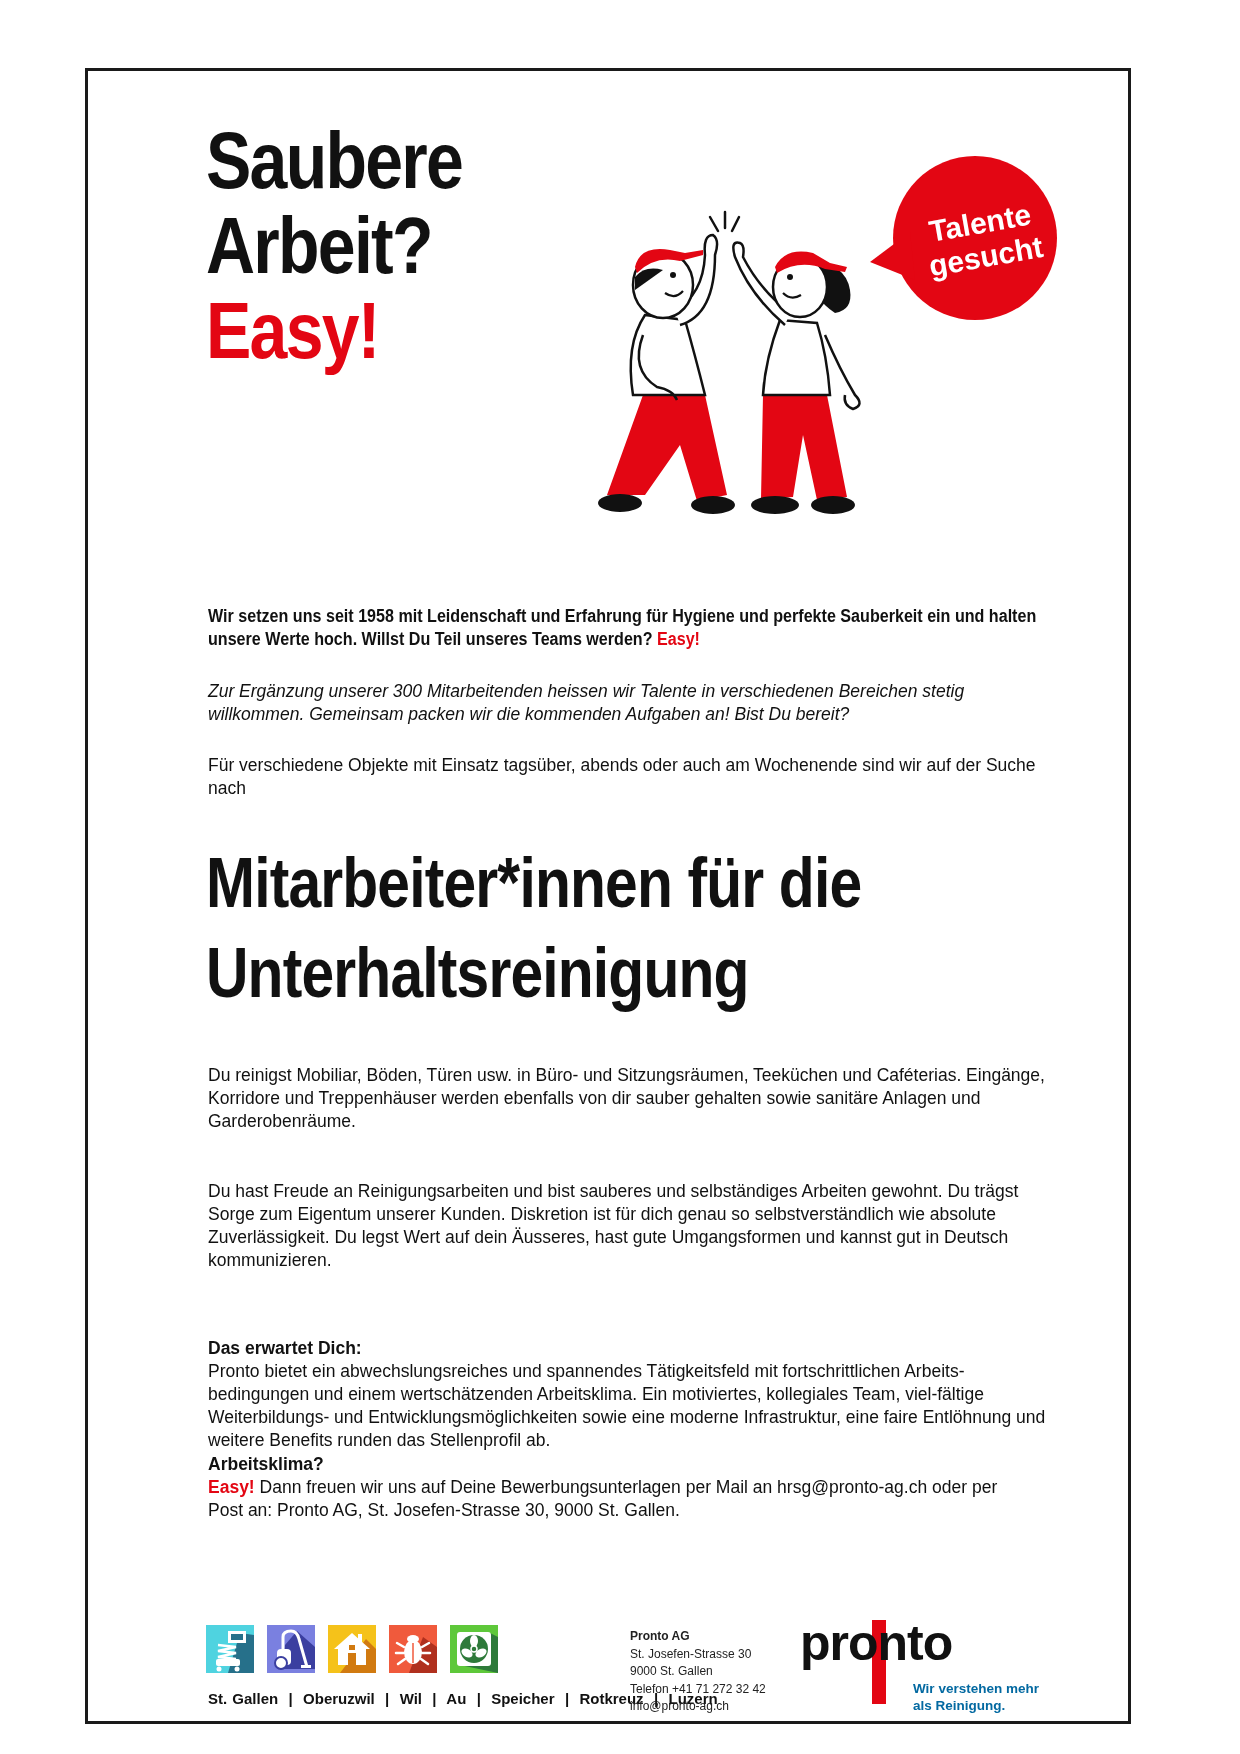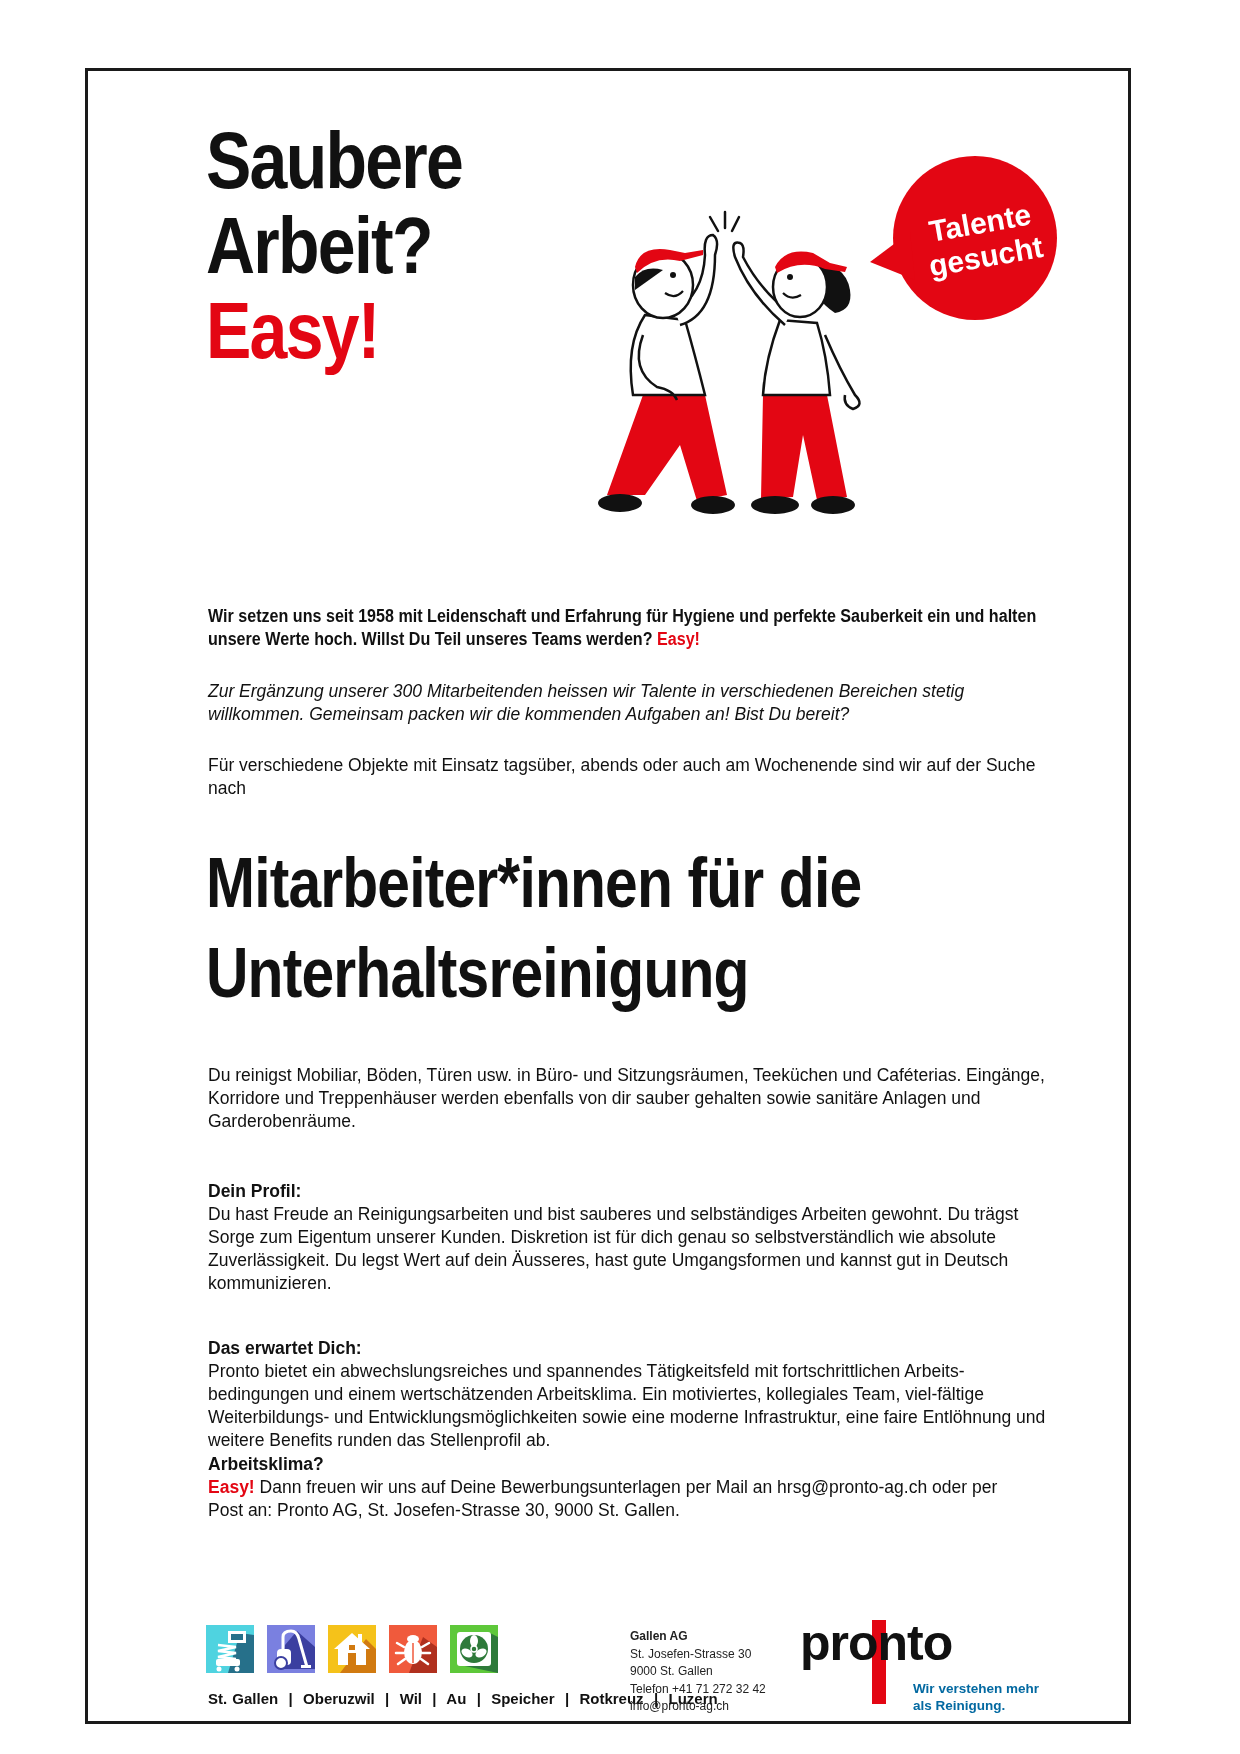--- a/index.html
+++ b/index.html
@@ -111,21 +111,20 @@
 
 <div class="abs bigtitle">
   <div>Mitarbeiter*innen für die</div>
   <div>Unterhaltsreinigung</div>
 </div>
 
 <div class="abs para" style="top:1064px; width:840px;">
   <span>Du reinigst  Mobiliar, Böden, Türen usw. in Büro- und Sitzungsräumen,  Teeküchen und Caféterias. Eingänge, Korridore und Treppenhäuser werden ebenfalls von dir sauber gehalten sowie sanitäre Anlagen und Garderobenräume.</span>
 </div>
 <div class="abs para" style="top:1180px; width:840px;">
-  <span class="sec-h">Dein Profil:</span>
   <span>Du hast Freude an Reinigungsarbeiten und bist sauberes und selbständiges Arbeiten gewohnt. Du trägst Sorge zum Eigentum unserer Kunden. Diskretion ist für dich genau so selbstverständlich wie absolute Zuverlässigkeit. Du legst Wert auf dein Äusseres, hast gute Umgangsformen und kannst gut in Deutsch kommunizieren.</span>
 </div>
 <div class="abs para" style="top:1317px; width:840px;margin-top:20px;">
   <span class="sec-h">Das erwartet Dich:</span>
   <span>Pronto bietet ein abwechslungsreiches und spannendes Tätigkeitsfeld mit fortschrittlichen Arbeits-bedingungen und einem wertschätzenden Arbeitsklima. Ein motiviertes, kollegiales Team, viel-fältige Weiterbildungs- und Entwicklungsmöglichkeiten sowie eine moderne Infrastruktur, eine faire Entlöhnung und weitere Benefits runden das Stellenprofil ab.</span>
 </div>
 <div class="abs para" style="top:1453px; width:800px;">
   <span class="sec-h">Arbeitsklima?</span>
   <span class="easy">Easy!</span>
   <span>Dann freuen wir uns auf Deine Bewerbungsunterlagen per Mail an hrsg@pronto-ag.ch oder per Post an: Pronto AG, St. Josefen-Strasse 30, 9000 St. Gallen.</span>
@@ -201,21 +200,21 @@
   <span>St. Gallen</span> &nbsp;|&nbsp;
   <span>Oberuzwil</span> &nbsp;|&nbsp;
   <span>Wil</span> &nbsp;|&nbsp;
   <span>Au</span> &nbsp;|&nbsp;
   <span>Speicher</span> &nbsp;|&nbsp;
   <span>Rotkreuz</span> &nbsp;|&nbsp;
   <span>Luzern</span>
 </div>
 
 <div class="abs contact">
-  <div class="name">Gallen AG</div>
+  <div class="name">Pronto AG</div>
   <div>St. Josefen-Strasse 30</div>
   <div>9000 St. Gallen</div>
   <div>Telefon  +41 71 272 32 42</div>
   <div>info@pronto-ag.ch</div>
 </div>
 
 <svg class="abs logo" viewBox="0 0 220 110">
   <rect x="72" y="6" width="14" height="84" fill="#e30613"></rect>
   <text x="0" y="46" font-family="Liberation Sans, sans-serif" font-weight="bold" font-size="50" fill="#111" letter-spacing="-1">pronto</text>
 </svg>

